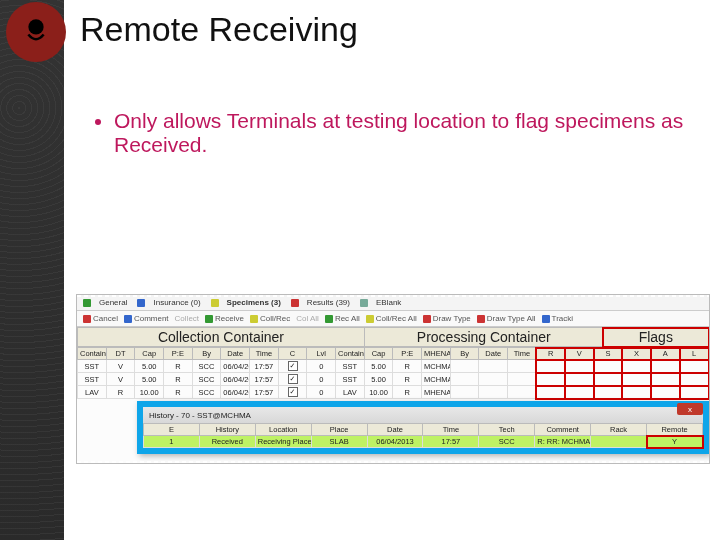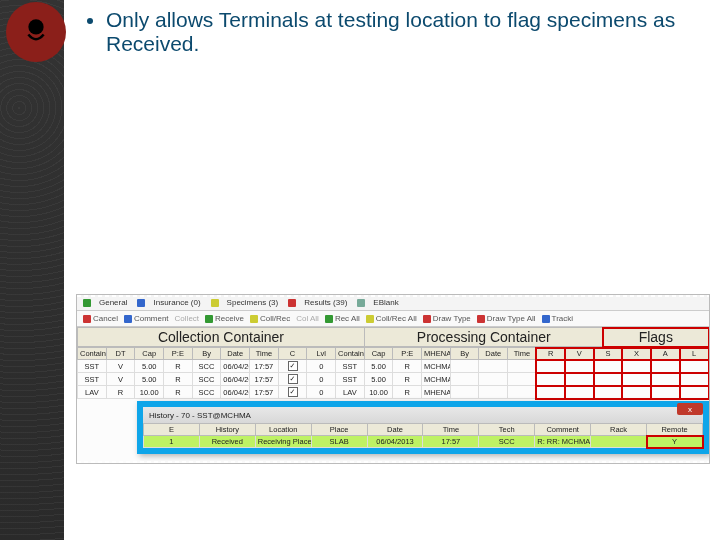--- a/index.html
+++ b/index.html
@@ -3,30 +3,30 @@
 <meta charset="utf-8">
 <style>
   html,body{margin:0;padding:0;font-family:"Segoe UI",Arial,sans-serif;background:#fff;width:720px;height:540px;overflow:hidden}
   .slide{position:relative;width:720px;height:540px}
   .left-strip{position:absolute;left:0;top:0;width:64px;height:540px;background:linear-gradient(#333,#2a2a2a);}
   .left-strip::after{content:"";position:absolute;inset:0;background:repeating-radial-gradient(circle at 30% 20%,#555 0,#555 1px,transparent 1px,transparent 6px);opacity:.25}
   .logo{position:absolute;left:6px;top:2px;width:60px;height:60px;border-radius:50%;background:#8b1f1a;color:#fff;font-size:8px;font-weight:bold;display:flex;flex-direction:column;align-items:center;justify-content:center;line-height:1;text-align:center}
   .logo svg{width:34px;height:34px}
   .content{position:absolute;left:80px;top:0;right:10px}
   h1{margin:10px 0 60px 0;font-weight:400;font-size:34px;color:#111}
-  ul.outer{list-style:disc;padding-left:18px;margin:8px;font-size:21px;color:#0c4a6e}
+  ul.outer{list-style:disc;padding-left:18px;margin:16px;font-size:21px;color:#be185d}
   ul.outer>li{margin-bottom:8px}
   ul.inner{list-style:disc;padding-left:34px;font-size:18px;margin-top:10px}
   .shot{position:absolute;left:76px;top:294px;width:632px;height:168px;border:1px solid #bbb;background:#fcfcfc;font-family:Tahoma,Arial,sans-serif;font-size:8px;color:#222;overflow:hidden}
   .shot::before,.shot::after{content:"";position:absolute;left:0;right:0;height:3px;background:repeating-linear-gradient(90deg,#fff 0,#fff 4px,transparent 4px,transparent 7px)}
   .shot::before{top:-1px}
   .shot::after{bottom:-1px}
   .tabs{display:flex;gap:10px;padding:3px 6px;border-bottom:1px solid #ccc;background:#f4f4f4}
   .tab{display:flex;align-items:center;gap:8px;color:#333}
-  .tab.active{font-weight:normal}
+  .tab.active{font-weight:bold}
   .ico{width:8px;height:8px;display:inline-block;background:#7a9;border-radius:1px}
   .ico.red{background:#c33}.ico.yel{background:#cc3}.ico.blu{background:#36c}.ico.grn{background:#393}
   .toolbar{display:flex;gap:6px;padding:3px 6px;border-bottom:1px solid #ccc;background:#f9f9f9;flex-wrap:nowrap;overflow:hidden}
   .tbtn{display:flex;align-items:flex-end;gap:2px;color:#555;white-space:nowrap}
   .tbtn.dis{color:#aaa}
   table{border-collapse:collapse;width:100%;table-layout:fixed}
   .grid-head td{background:#ece9d8;border:1px solid #bbb;padding:1px 2px;font-size:7.5px;text-align:center;white-space:nowrap;overflow:hidden}
   .grid-body td{border:1px solid #ddd;padding:1px 2px;font-size:7.5px;text-align:center;white-space:nowrap;overflow:hidden}
   .section-label{background:#ece9d8;border:1px solid #bbb;padding:1px 4px;font-size:14px;text-align:center}
   .flags-hl{outline:2px solid #c00;outline-offset:-1px}
@@ -42,20 +42,21 @@
 <div class="slide">
   <div class="left-strip"></div>
   <div class="logo">
     <svg viewBox="0 0 40 40">
         <circle cx="20" cy="14" r="9" fill="#000"></circle>
         <path d="M11 23 Q20 34 29 23" stroke="#000" stroke-width="3" fill="none"></path>
       </svg>
   </div>
 
   <div class="content">
+    <h1>Remote Receiving</h1>
     <ul class="outer">
       <li>Only allows Terminals at testing location to flag specimens as Received.</li>
     </ul>
   </div>
 
   <div class="shot">
     <div class="tabs">
       <span class="tab">
           <span class="ico grn"></span>
           <span>General</span>

